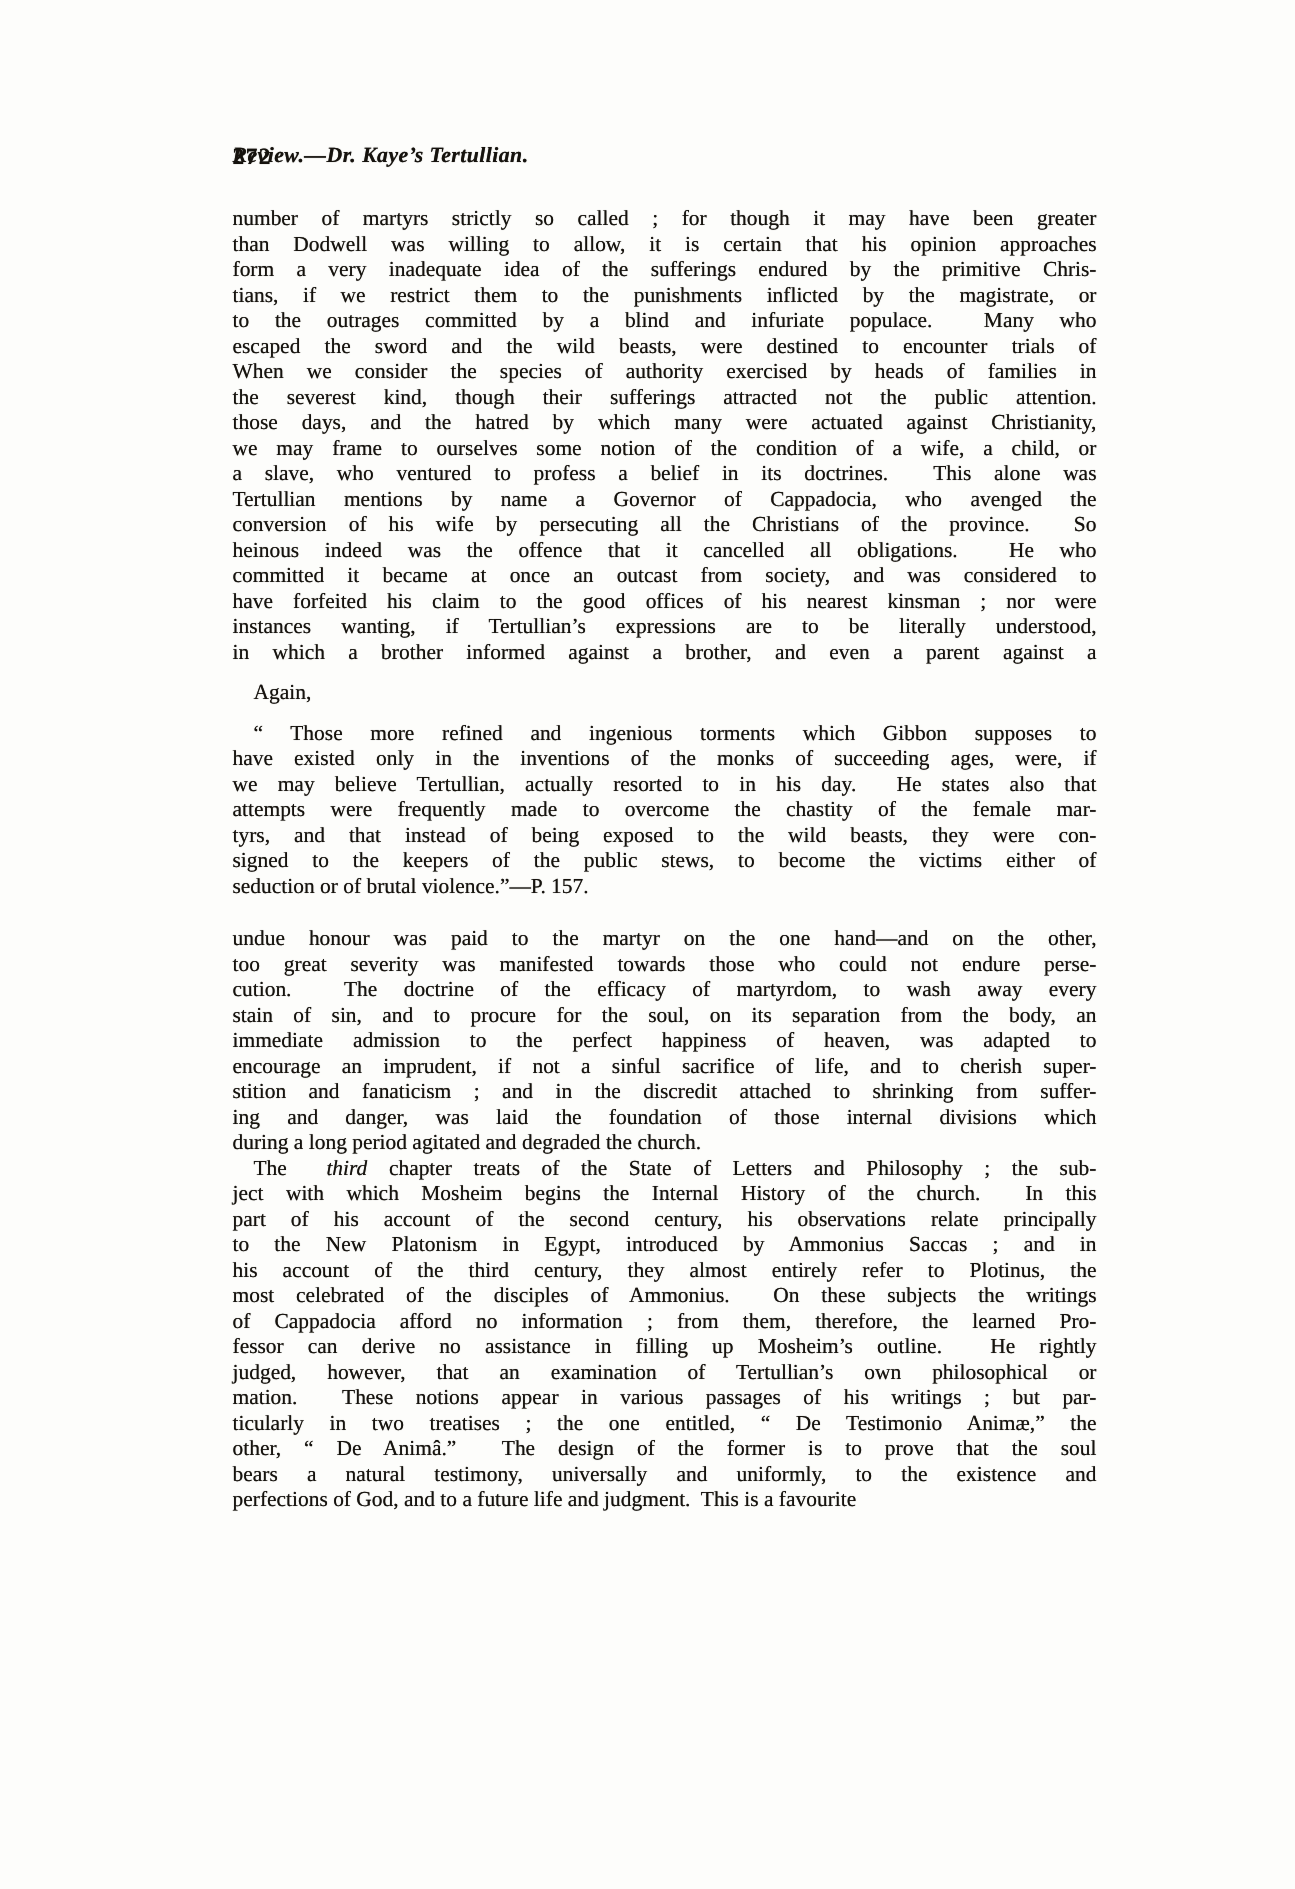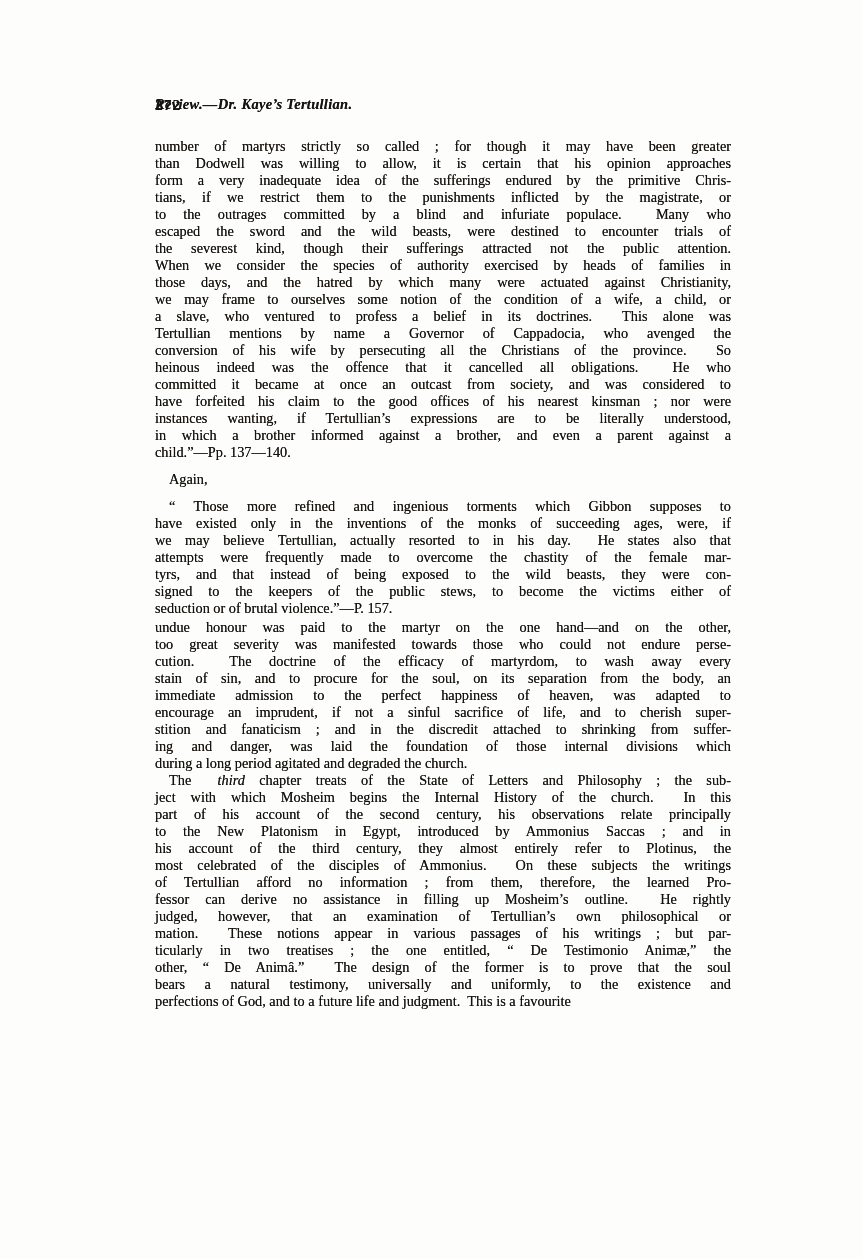--- a/index.html
+++ b/index.html
@@ -42,21 +42,21 @@
     font-size: 14.5px;
     letter-spacing: 0.3px;
     text-shadow: 0 0 0.5px rgba(22,19,14,0.85);
   }
   .body-text {
     font-size: 14.3px;
     line-height: 17px;
     text-shadow: 0 0 0.45px rgba(22,19,14,0.8);
   }
   .para { margin: 0; }
-  .para.gap-sm { margin-bottom: 2px; }
+  .para.gap-sm { margin-bottom: 18px; }
   .para.gap-md { margin-bottom: 10px; }
   .line {
     white-space: pre-wrap;
     text-align: justify;
     text-align-last: justify;
   }
   .line.last {
     text-align-last: left;
   }
   .line.first-indent {
@@ -73,33 +73,32 @@
     <span class="running-title">Review.—Dr. Kaye’s Tertullian.</span>
   </div>
   <div class="body-text">
       <div class="para gap-md">
         <div class="line">number of martyrs strictly so called ; for though it may have been greater</div>
         <div class="line">than Dodwell was willing to allow, it is certain that his opinion approaches</div>
         <div class="line">form a very inadequate idea of the sufferings endured by the primitive Chris-</div>
         <div class="line">tians, if we restrict them to the punishments inflicted by the magistrate, or</div>
         <div class="line">to the outrages committed by a blind and infuriate populace.  Many who</div>
         <div class="line">escaped the sword and the wild beasts, were destined to encounter trials of</div>
+        <div class="line">When we consider the species of authority exercised by heads of families in</div>
         <div class="line">the severest kind, though their sufferings attracted not the public attention.</div>
-        <div class="line">When we consider the species of authority exercised by heads of families in</div>
         <div class="line">those days, and the hatred by which many were actuated against Christianity,</div>
         <div class="line">we may frame to ourselves some notion of the condition of a wife, a child, or</div>
         <div class="line">a slave, who ventured to profess a belief in its doctrines.  This alone was</div>
         <div class="line">Tertullian mentions by name a Governor of Cappadocia, who avenged the</div>
         <div class="line">conversion of his wife by persecuting all the Christians of the province.  So</div>
         <div class="line">heinous indeed was the offence that it cancelled all obligations.  He who</div>
         <div class="line">committed it became at once an outcast from society, and was considered to</div>
         <div class="line">have forfeited his claim to the good offices of his nearest kinsman ; nor were</div>
         <div class="line">instances wanting, if Tertullian’s expressions are to be literally understood,</div>
         <div class="line">in which a brother informed against a brother, and even a parent against a</div>
-        <div class="line last">child.”—Pp. 137—140.</div>
       </div>
       <div class="para gap-md">
         <div class="line last first-indent">Again,</div>
       </div>
       <div class="para gap-sm">
         <div class="line first-indent">“ Those more refined and ingenious torments which Gibbon supposes to</div>
         <div class="line">have existed only in the inventions of the monks of succeeding ages, were, if</div>
         <div class="line">we may believe Tertullian, actually resorted to in his day.  He states also that</div>
         <div class="line">attempts were frequently made to overcome the chastity of the female mar-</div>
         <div class="line">tyrs, and that instead of being exposed to the wild beasts, they were con-</div>
@@ -117,21 +116,21 @@
         <div class="line">ing and danger, was laid the foundation of those internal divisions which</div>
         <div class="line last">during a long period agitated and degraded the church.</div>
       </div>
       <div class="para">
         <div class="line first-indent"><span>The </span><span class="it">third</span><span> chapter treats of the State of Letters and Philosophy ; the sub-</span></div>
         <div class="line">ject with which Mosheim begins the Internal History of the church.  In this</div>
         <div class="line">part of his account of the second century, his observations relate principally</div>
         <div class="line">to the New Platonism in Egypt, introduced by Ammonius Saccas ; and in</div>
         <div class="line">his account of the third century, they almost entirely refer to Plotinus, the</div>
         <div class="line">most celebrated of the disciples of Ammonius.  On these subjects the writings</div>
-        <div class="line">of Tertullian afford no information ; from them, therefore, the learned Pro-</div>
+        <div class="line">of Cappadocia afford no information ; from them, therefore, the learned Pro-</div>
         <div class="line">fessor can derive no assistance in filling up Mosheim’s outline.  He rightly</div>
         <div class="line">judged, however, that an examination of Tertullian’s own philosophical or</div>
         <div class="line">mation.  These notions appear in various passages of his writings ; but par-</div>
         <div class="line">ticularly in two treatises ; the one entitled, “ De Testimonio Animæ,” the</div>
         <div class="line">other, “ De Animâ.”  The design of the former is to prove that the soul</div>
         <div class="line">bears a natural testimony, universally and uniformly, to the existence and</div>
         <div class="line last">perfections of God, and to a future life and judgment.  This is a favourite</div>
       </div>
     </div>
 </div>

